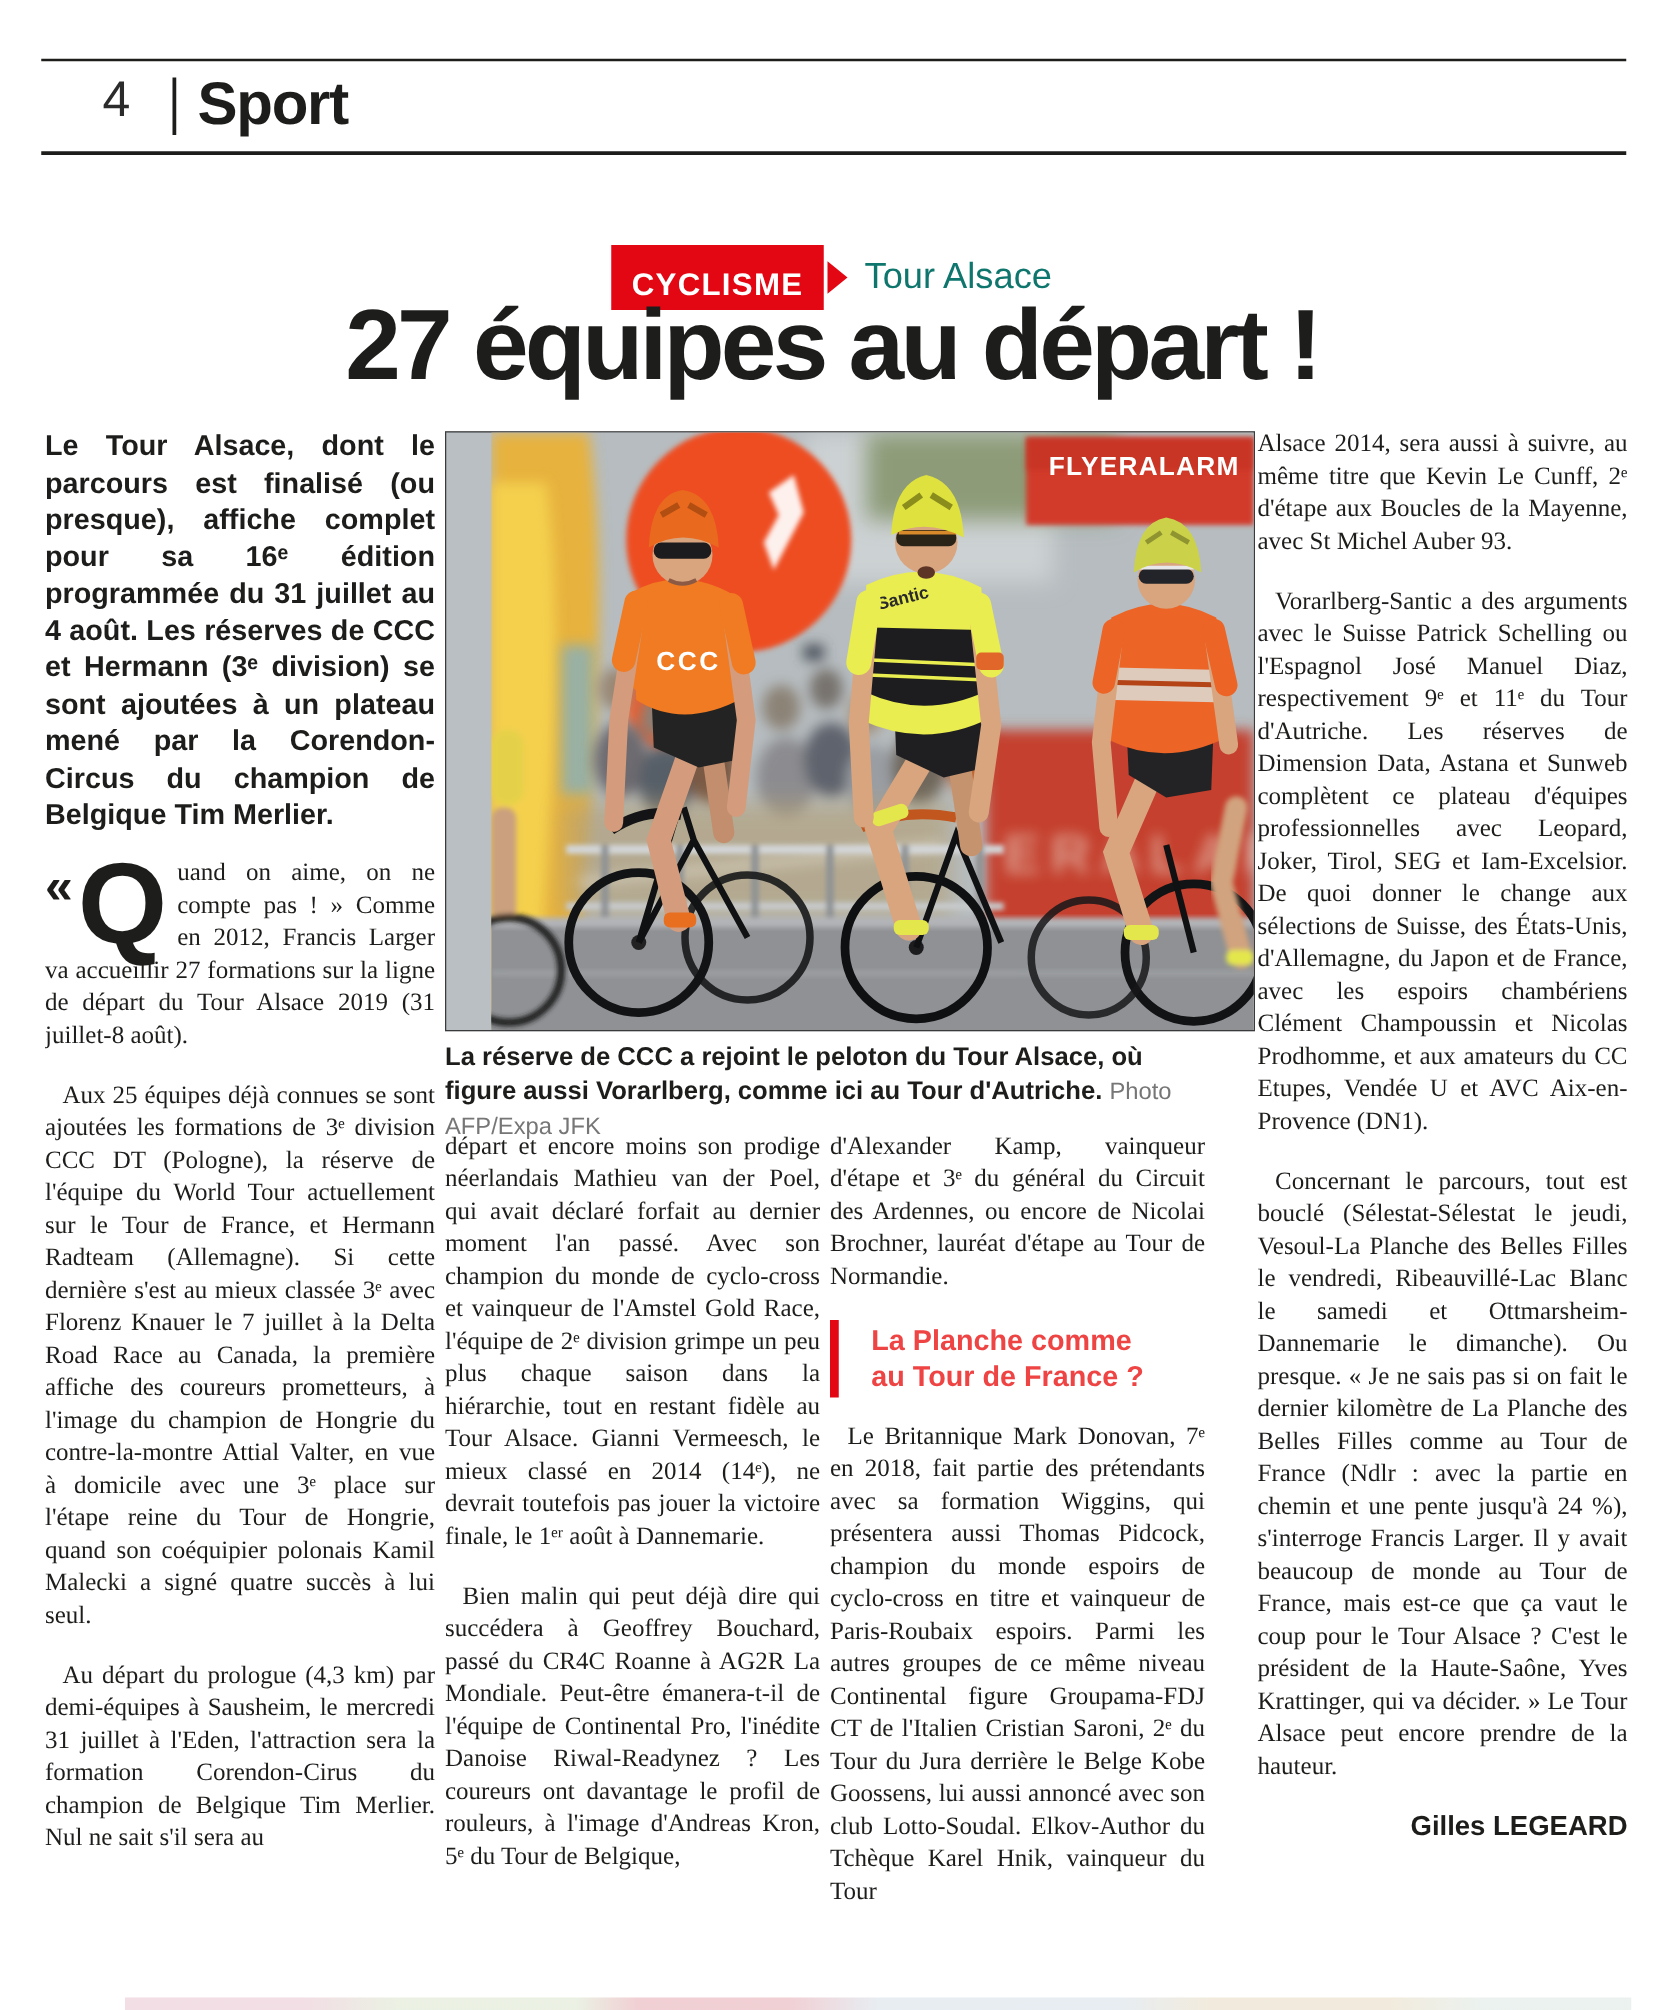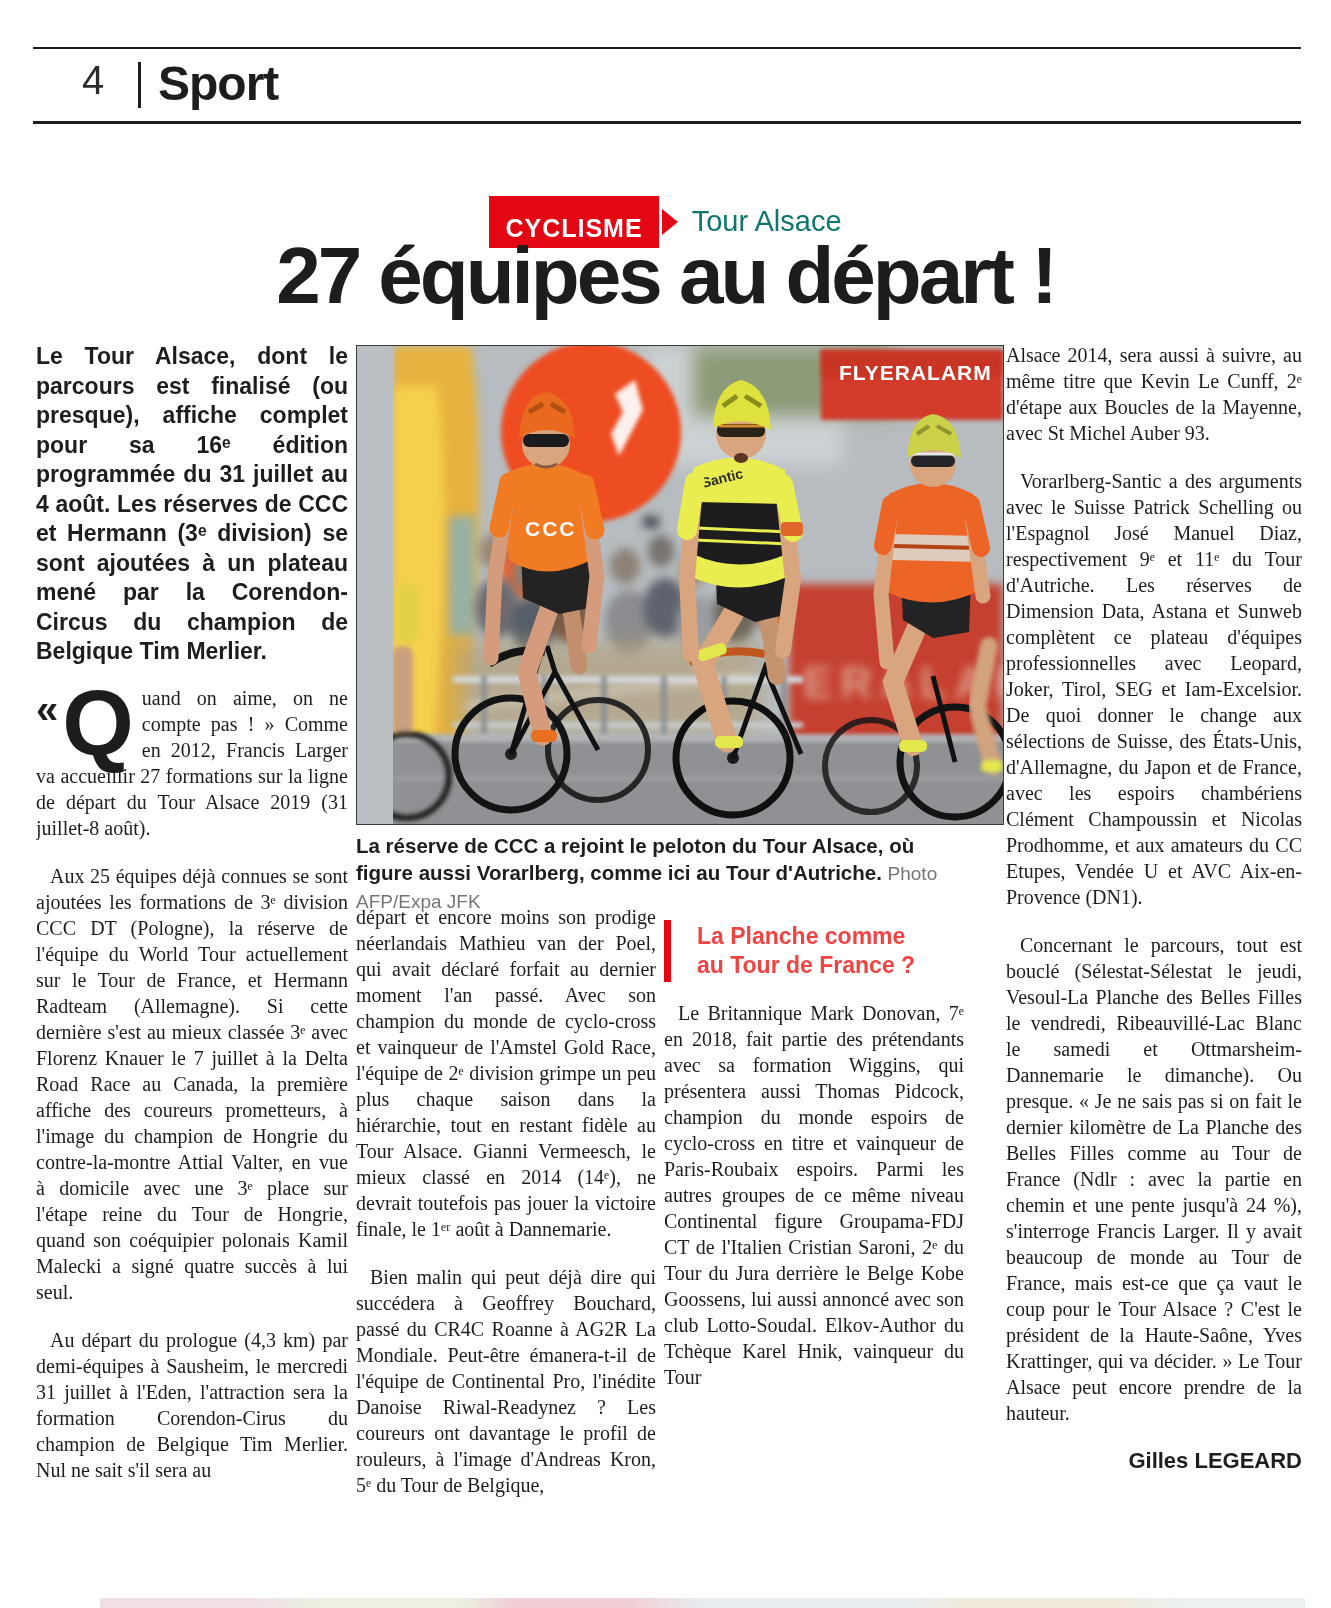--- a/index.html
+++ b/index.html
@@ -316,20 +316,21 @@
     <span>La réserve de CCC a rejoint le peloton du Tour Alsace, où figure aussi Vorarlberg, comme ici au Tour d'Autriche.</span>
     <span class="credit">Photo AFP/Expa JFK</span>
   </p>
 
   <div class="col col-2">
     <p class="body">départ et encore moins son prodige néerlandais Mathieu van der Poel, qui avait déclaré forfait au dernier moment l'an passé. Avec son champion du monde de cyclo-cross et vainqueur de l'Amstel Gold Race, l'équipe de 2ᵉ division grimpe un peu plus chaque saison dans la hiérarchie, tout en restant fidèle au Tour Alsace. Gianni Vermeesch, le mieux classé en 2014 (14ᵉ), ne devrait toutefois pas jouer la victoire finale, le 1ᵉʳ août à Dannemarie.</p>
     <p class="body indent">Bien malin qui peut déjà dire qui succédera à Geoffrey Bouchard, passé du CR4C Roanne à AG2R La Mondiale. Peut-être émanera-t-il de l'équipe de Continental Pro, l'inédite Danoise Riwal-Readynez ? Les coureurs ont davantage le profil de rouleurs, à l'image d'Andreas Kron, 5ᵉ du Tour de Belgique,</p>
   </div>
 
   <div class="col col-3">
+    <p class="body">d'Alexander Kamp, vainqueur d'étape et 3ᵉ du général du Circuit des Ardennes, ou encore de Nicolai Brochner, lauréat d'étape au Tour de Normandie.</p>
     <div class="subhead">
       <span>La Planche comme</span><br>
       <span>au Tour de France ?</span>
     </div>
     <p class="body indent">Le Britannique Mark Donovan, 7ᵉ en 2018, fait partie des prétendants avec sa formation Wiggins, qui présentera aussi Thomas Pidcock, champion du monde espoirs de cyclo-cross en titre et vainqueur de Paris-Roubaix espoirs. Parmi les autres groupes de ce même niveau Continental figure Groupama-FDJ CT de l'Italien Cristian Saroni, 2ᵉ du Tour du Jura derrière le Belge Kobe Goossens, lui aussi annoncé avec son club Lotto-Soudal. Elkov-Author du Tchèque Karel Hnik, vainqueur du Tour</p>
   </div>
 
   <div class="col col-4">
     <p class="body">Alsace 2014, sera aussi à suivre, au même titre que Kevin Le Cunff, 2ᵉ d'étape aux Boucles de la Mayenne, avec St Michel Auber 93.</p>
     <p class="body indent">Vorarlberg-Santic a des arguments avec le Suisse Patrick Schelling ou l'Espagnol José Manuel Diaz, respectivement 9ᵉ et 11ᵉ du Tour d'Autriche. Les réserves de Dimension Data, Astana et Sunweb complètent ce plateau d'équipes professionnelles avec Leopard, Joker, Tirol, SEG et Iam-Excelsior. De quoi donner le change aux sélections de Suisse, des États-Unis, d'Allemagne, du Japon et de France, avec les espoirs chambériens Clément Champoussin et Nicolas Prodhomme, et aux amateurs du CC Etupes, Vendée U et AVC Aix-en-Provence (DN1).</p>

